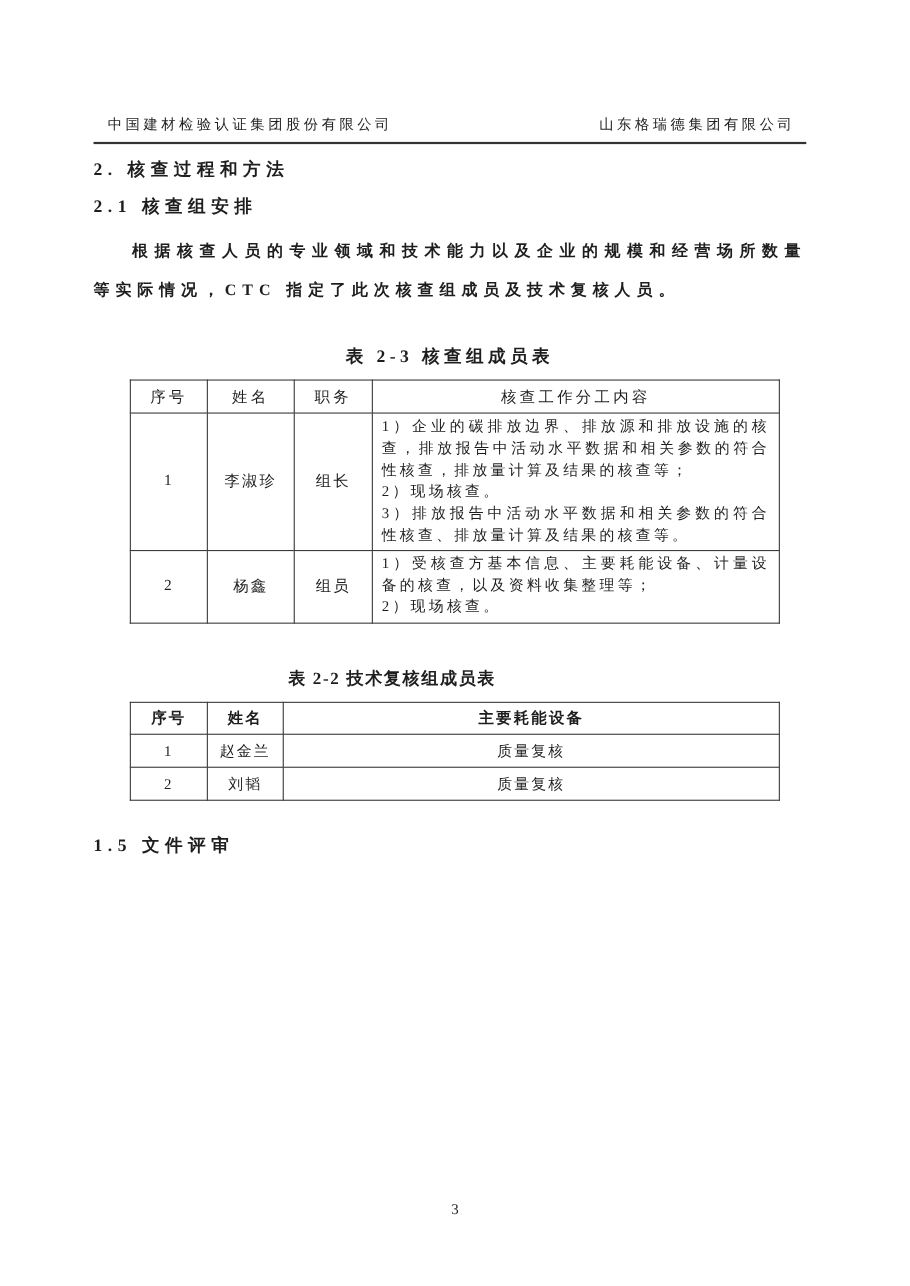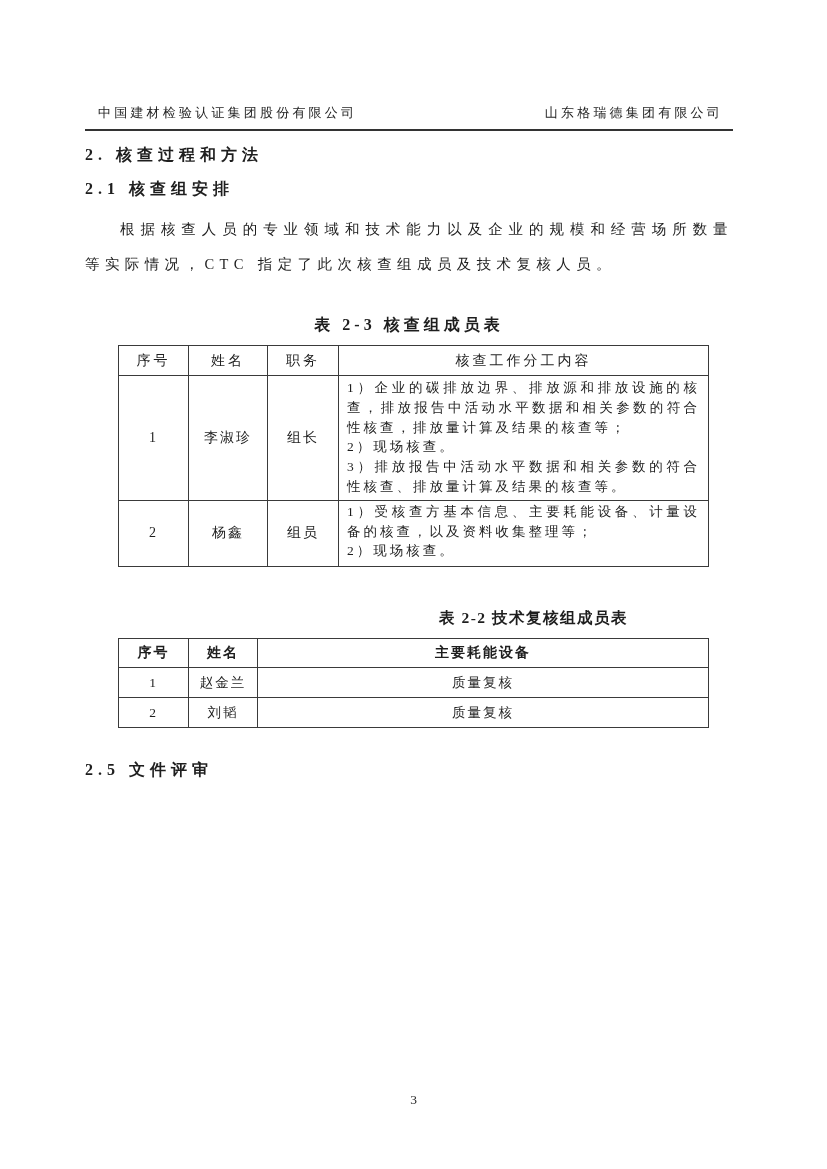--- a/index.html
+++ b/index.html
@@ -25,29 +25,29 @@
     letter-spacing: 5px; line-height: 22px;
   }
   .h-main { margin-top: 13px; }
   .h-sub  { margin-top: 12px; }
   .h22    { margin-top: 31px; }
 
   .para {
     margin: 0; font-size: 14.5px; line-height: 35px;
     letter-spacing: 5.4px; text-align: justify; text-indent: 35px;
   }
-  .p-first { margin-top: 12px; }
+  .p-first { margin-top: 12px; font-weight: bold; }
   .p22a { margin-top: 14px; }
   .p22b { margin-top: 6px; }
 
   .table-title {
     text-align: center; font-weight: bold; line-height: 22px;
   }
   .tt1 { margin-top: 32px; font-size: 16px; letter-spacing: 4px; }
-  .tt2 { margin-top: 40px; margin-right: 105px; font-size: 15.5px; letter-spacing: 1.5px; text-align: right; }
+  .tt2 { margin-top: 40px; margin-right: 105px; font-size: 15.5px; letter-spacing: 1.5px; }
 
   table.tbl {
     margin-left: 33px; margin-top: 9px;
     width: 590px; border-collapse: collapse; table-layout: fixed;
   }
   .tbl th, .tbl td { border: 1px solid #3a3a3a; }
 
   .tbl1 th {
     height: 27px; font-weight: normal; font-size: 14px;
     letter-spacing: 3px; text-align: center; vertical-align: middle;
@@ -150,17 +150,17 @@
         <td>质量复核</td>
       </tr>
       <tr>
         <td>2</td>
         <td>刘韬</td>
         <td>质量复核</td>
       </tr>
     </tbody>
   </table>
 
-  <h2 class="h-sub h22">2.5 文件评审</h2>
+  <h2 class="h-sub h22">1.5 文件评审</h2>
 
 </div>
 
 <div class="page-num">3</div>
 
 </body></html>

